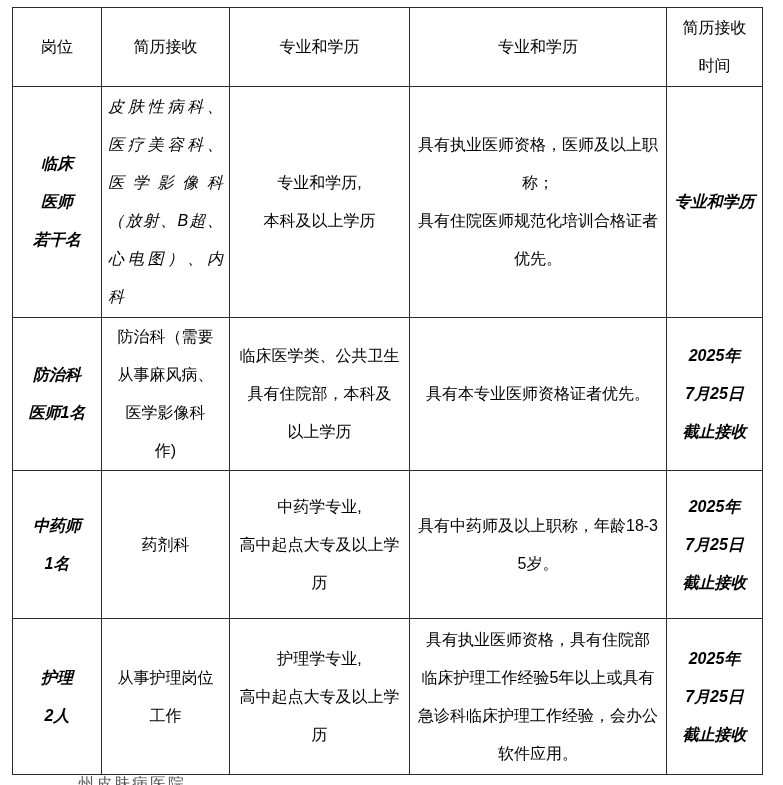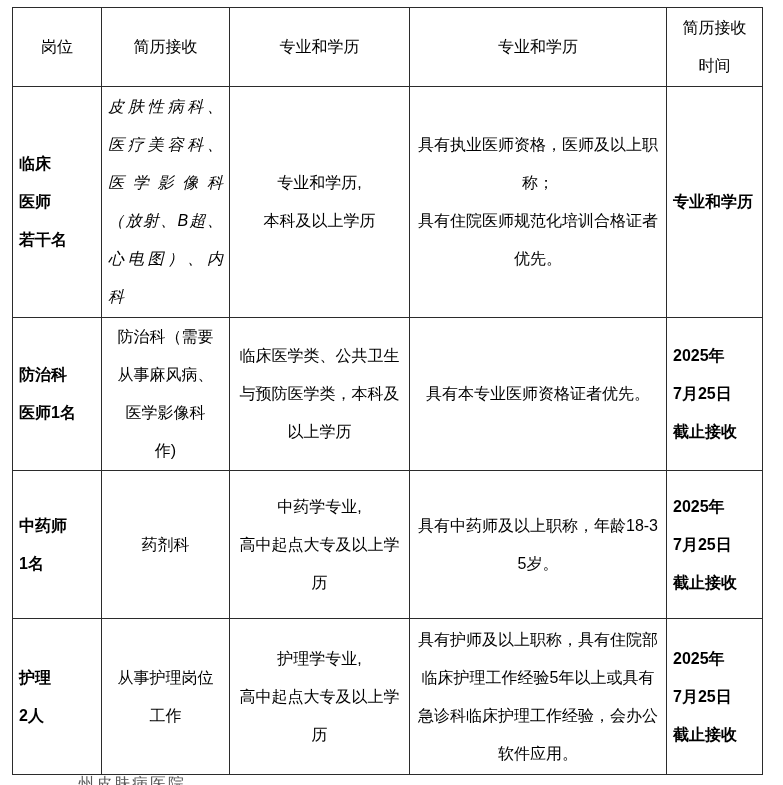--- a/index.html
+++ b/index.html
@@ -27,21 +27,21 @@
     font-weight:normal;
     overflow:hidden;
     word-break:break-all;
   }
   .recruit th{text-align:center;}
   .rh{height:79px;}
   .r1{height:231px;}
   .r2{height:151px;}
   .r3{height:148px;}
   .r4{height:156px;}
-  td.c-pos,td.c-time{text-align:left;font-weight:bold;}
+  td.c-pos,td.c-time{text-align:center;font-weight:bold;font-style:italic;}
   td.c-duty-justify{text-align:justify;text-align-last:justify;font-style:italic;}
   td.c-duty-center{text-align:center;}
   td.c-major,td.c-other{text-align:center;}
   .clip-fragment{
     position:absolute;
     left:78px;top:774px;
     font-size:16px;
     line-height:20px;
     color:#595959;
     letter-spacing:2px;
@@ -91,21 +91,21 @@
         <td class="c-time">专业和学历</td>
       </tr>
       <tr class="r2">
         <td class="c-pos">防治科
 医师1名</td>
         <td class="c-duty-center">防治科（需要
 从事麻风病、
 医学影像科
 作)</td>
         <td class="c-major">临床医学类、公共卫生
-与预防医学类，本科及
+具有住院部，本科及
 以上学历</td>
         <td class="c-other">具有本专业医师资格证者优先。</td>
         <td class="c-time">2025年
 7月25日
 截止接收</td>
       </tr>
       <tr class="r3">
         <td class="c-pos">中药师
 1名</td>
         <td class="c-duty-center">药剂科</td>
@@ -119,21 +119,21 @@
 截止接收</td>
       </tr>
       <tr class="r4">
         <td class="c-pos">护理
 2人</td>
         <td class="c-duty-center">从事护理岗位
 工作</td>
         <td class="c-major">护理学专业,
 高中起点大专及以上学
 历</td>
-        <td class="c-other">具有护师及以上职称，具有住院部
+        <td class="c-other">具有执业医师资格，具有住院部
 临床护理工作经验5年以上或具有
 急诊科临床护理工作经验，会办公
 软件应用。</td>
         <td class="c-time">2025年
 7月25日
 截止接收</td>
       </tr>
     </tbody>
   </table>
 

